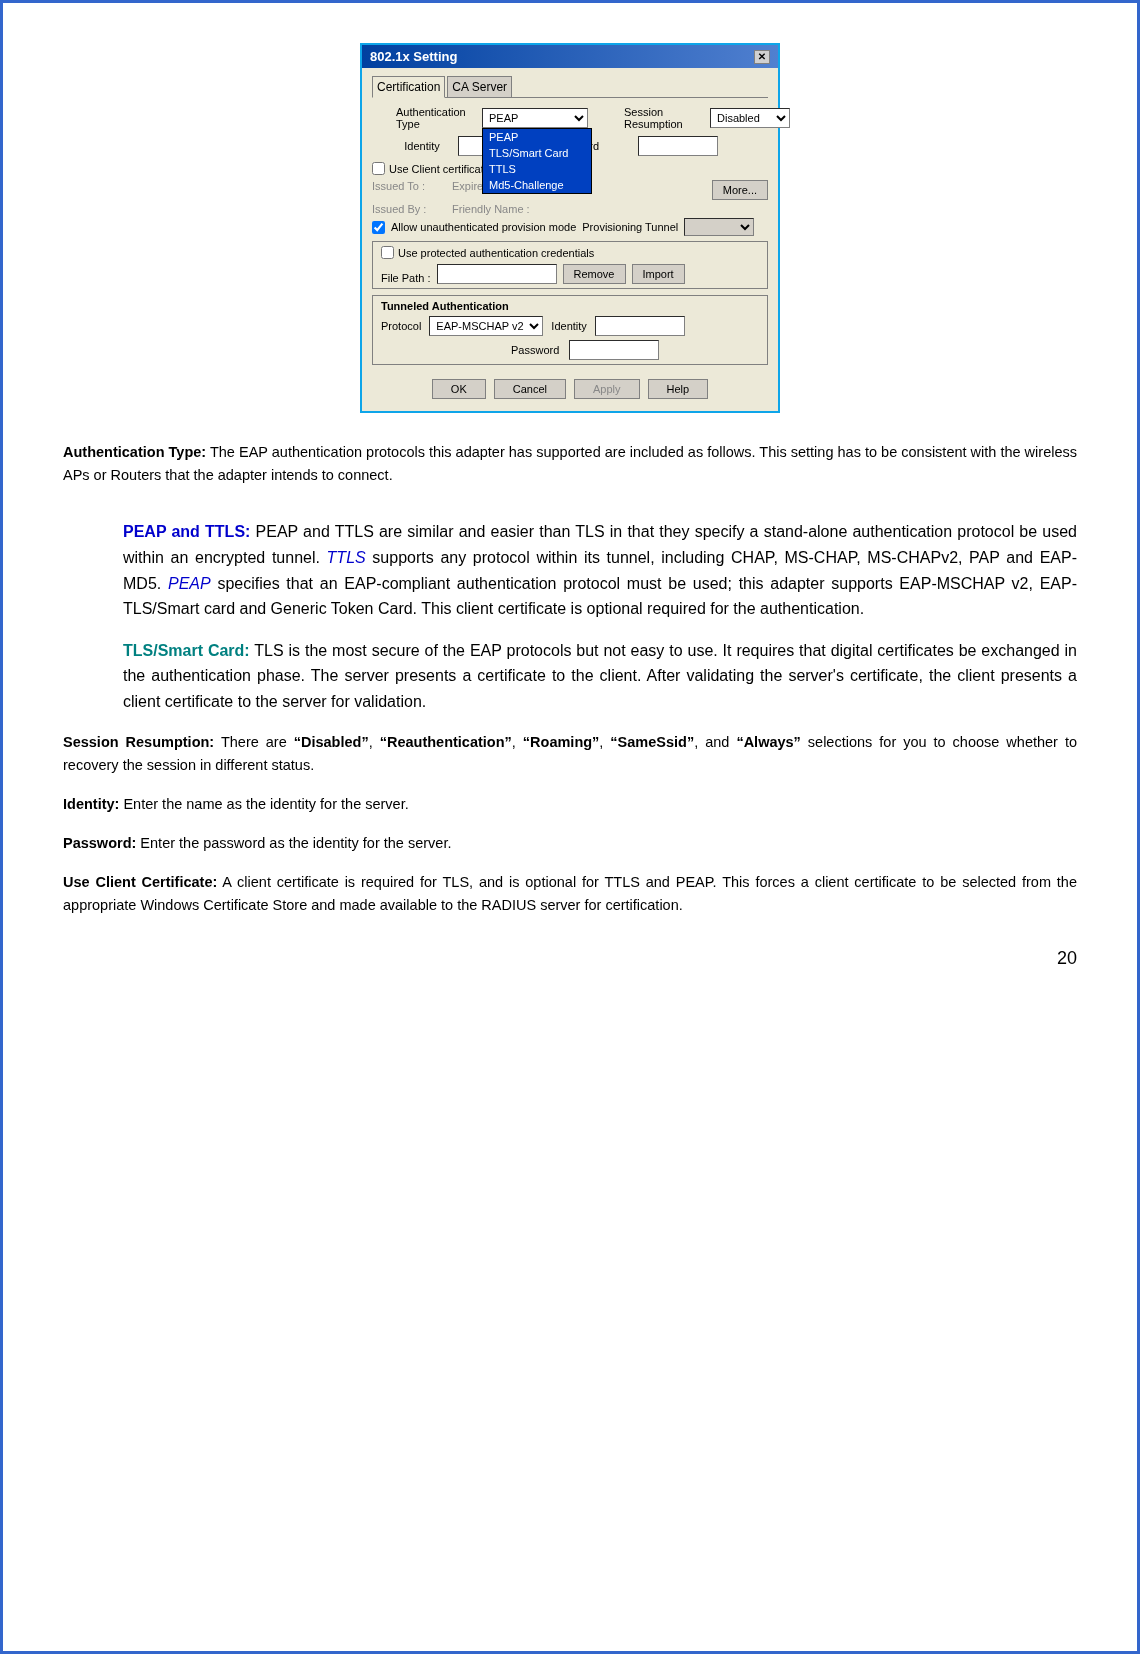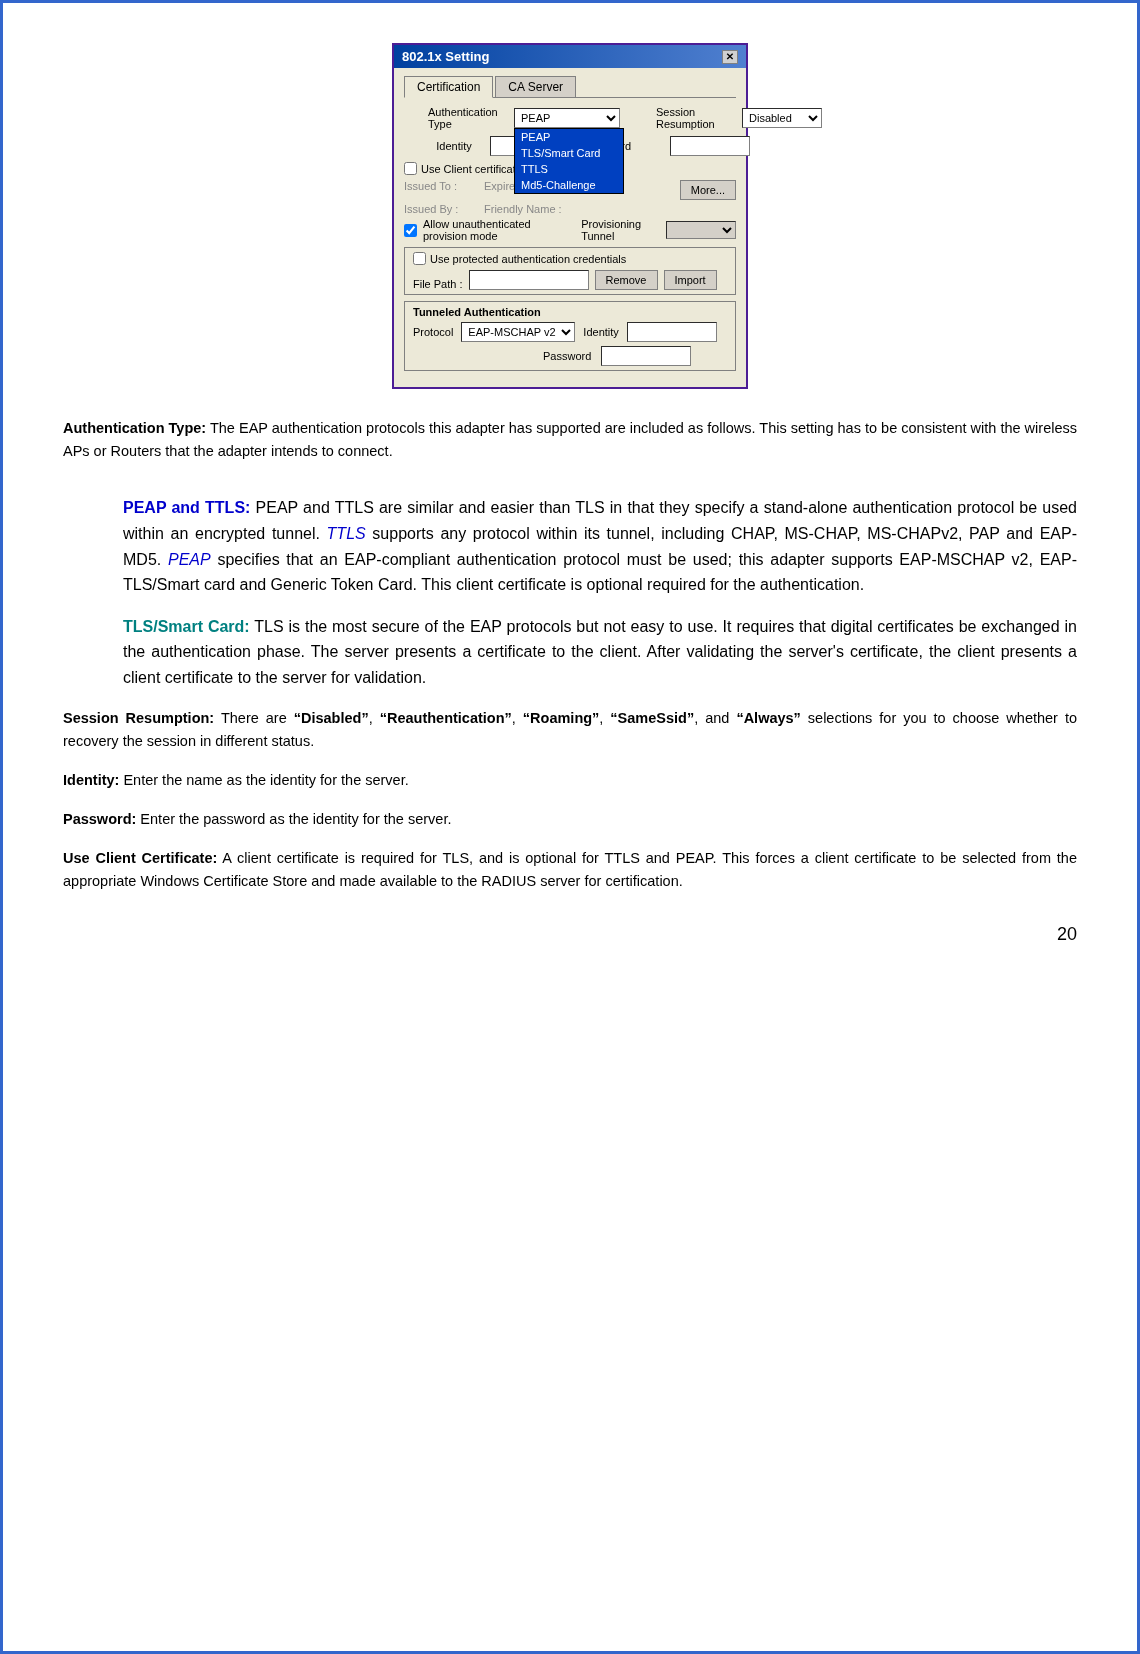--- a/index.html
+++ b/index.html
@@ -14,23 +14,23 @@
       padding: 40px 60px 60px 60px;
     }
 
     
     .dialog-container {
       display: flex;
       justify-content: center;
       margin-bottom: 28px;
     }
     .dialog {
-      border: 2px solid #4c1d95;
+      border: 2px solid #0ea5e9;
       background: #f0f0f0;
-      width: 356px;
+      width: 420px;
       font-size: 12px;
       font-family: 'Arial', sans-serif;
     }
     .dialog-titlebar {
       background: linear-gradient(to right, #0040a0, #5080d0);
       color: #fff;
       font-size: 13px;
       font-weight: bold;
       padding: 4px 8px;
       display: flex;
@@ -56,21 +56,21 @@
     .dialog-body {
       padding: 8px 10px;
       background: #ece9d8;
     }
     .tab-bar {
       display: flex;
       border-bottom: 1px solid #808080;
       margin-bottom: 8px;
     }
     .tab {
-      padding: 3px 12px;
+      padding: 3px 4px;
       border: 1px solid #808080;
       border-bottom: none;
       background: #d4d0c8;
       font-size: 12px;
       cursor: pointer;
       margin-right: 2px;
     }
     .tab.active {
       background: #ece9d8;
       border-bottom: 1px solid #ece9d8;
@@ -333,20 +333,26 @@
           </select>
           <span>Identity</span>
           <input class="form-input" style="width: 90px;">
         </div>
         <div class="tunneled-row">
           <span style="margin-left:130px;">Password</span>
           <input class="form-input" type="password" style="width: 90px; margin-left: 2px;">
         </div>
       </div>
 
+      <div class="dialog-buttons">
+        <button class="dialog-btn">OK</button>
+        <button class="dialog-btn">Cancel</button>
+        <button class="dialog-btn disabled">Apply</button>
+        <button class="dialog-btn">Help</button>
+      </div>
     </div>
   </div>
 </div>
 
 <div class="body-text">
   <strong>Authentication Type:</strong><span> The EAP authentication protocols this adapter has supported are included as follows. This setting has to be consistent with the wireless APs or Routers that the adapter intends to connect.</span>
 </div>
 
 <div class="spacer"></div>
 

